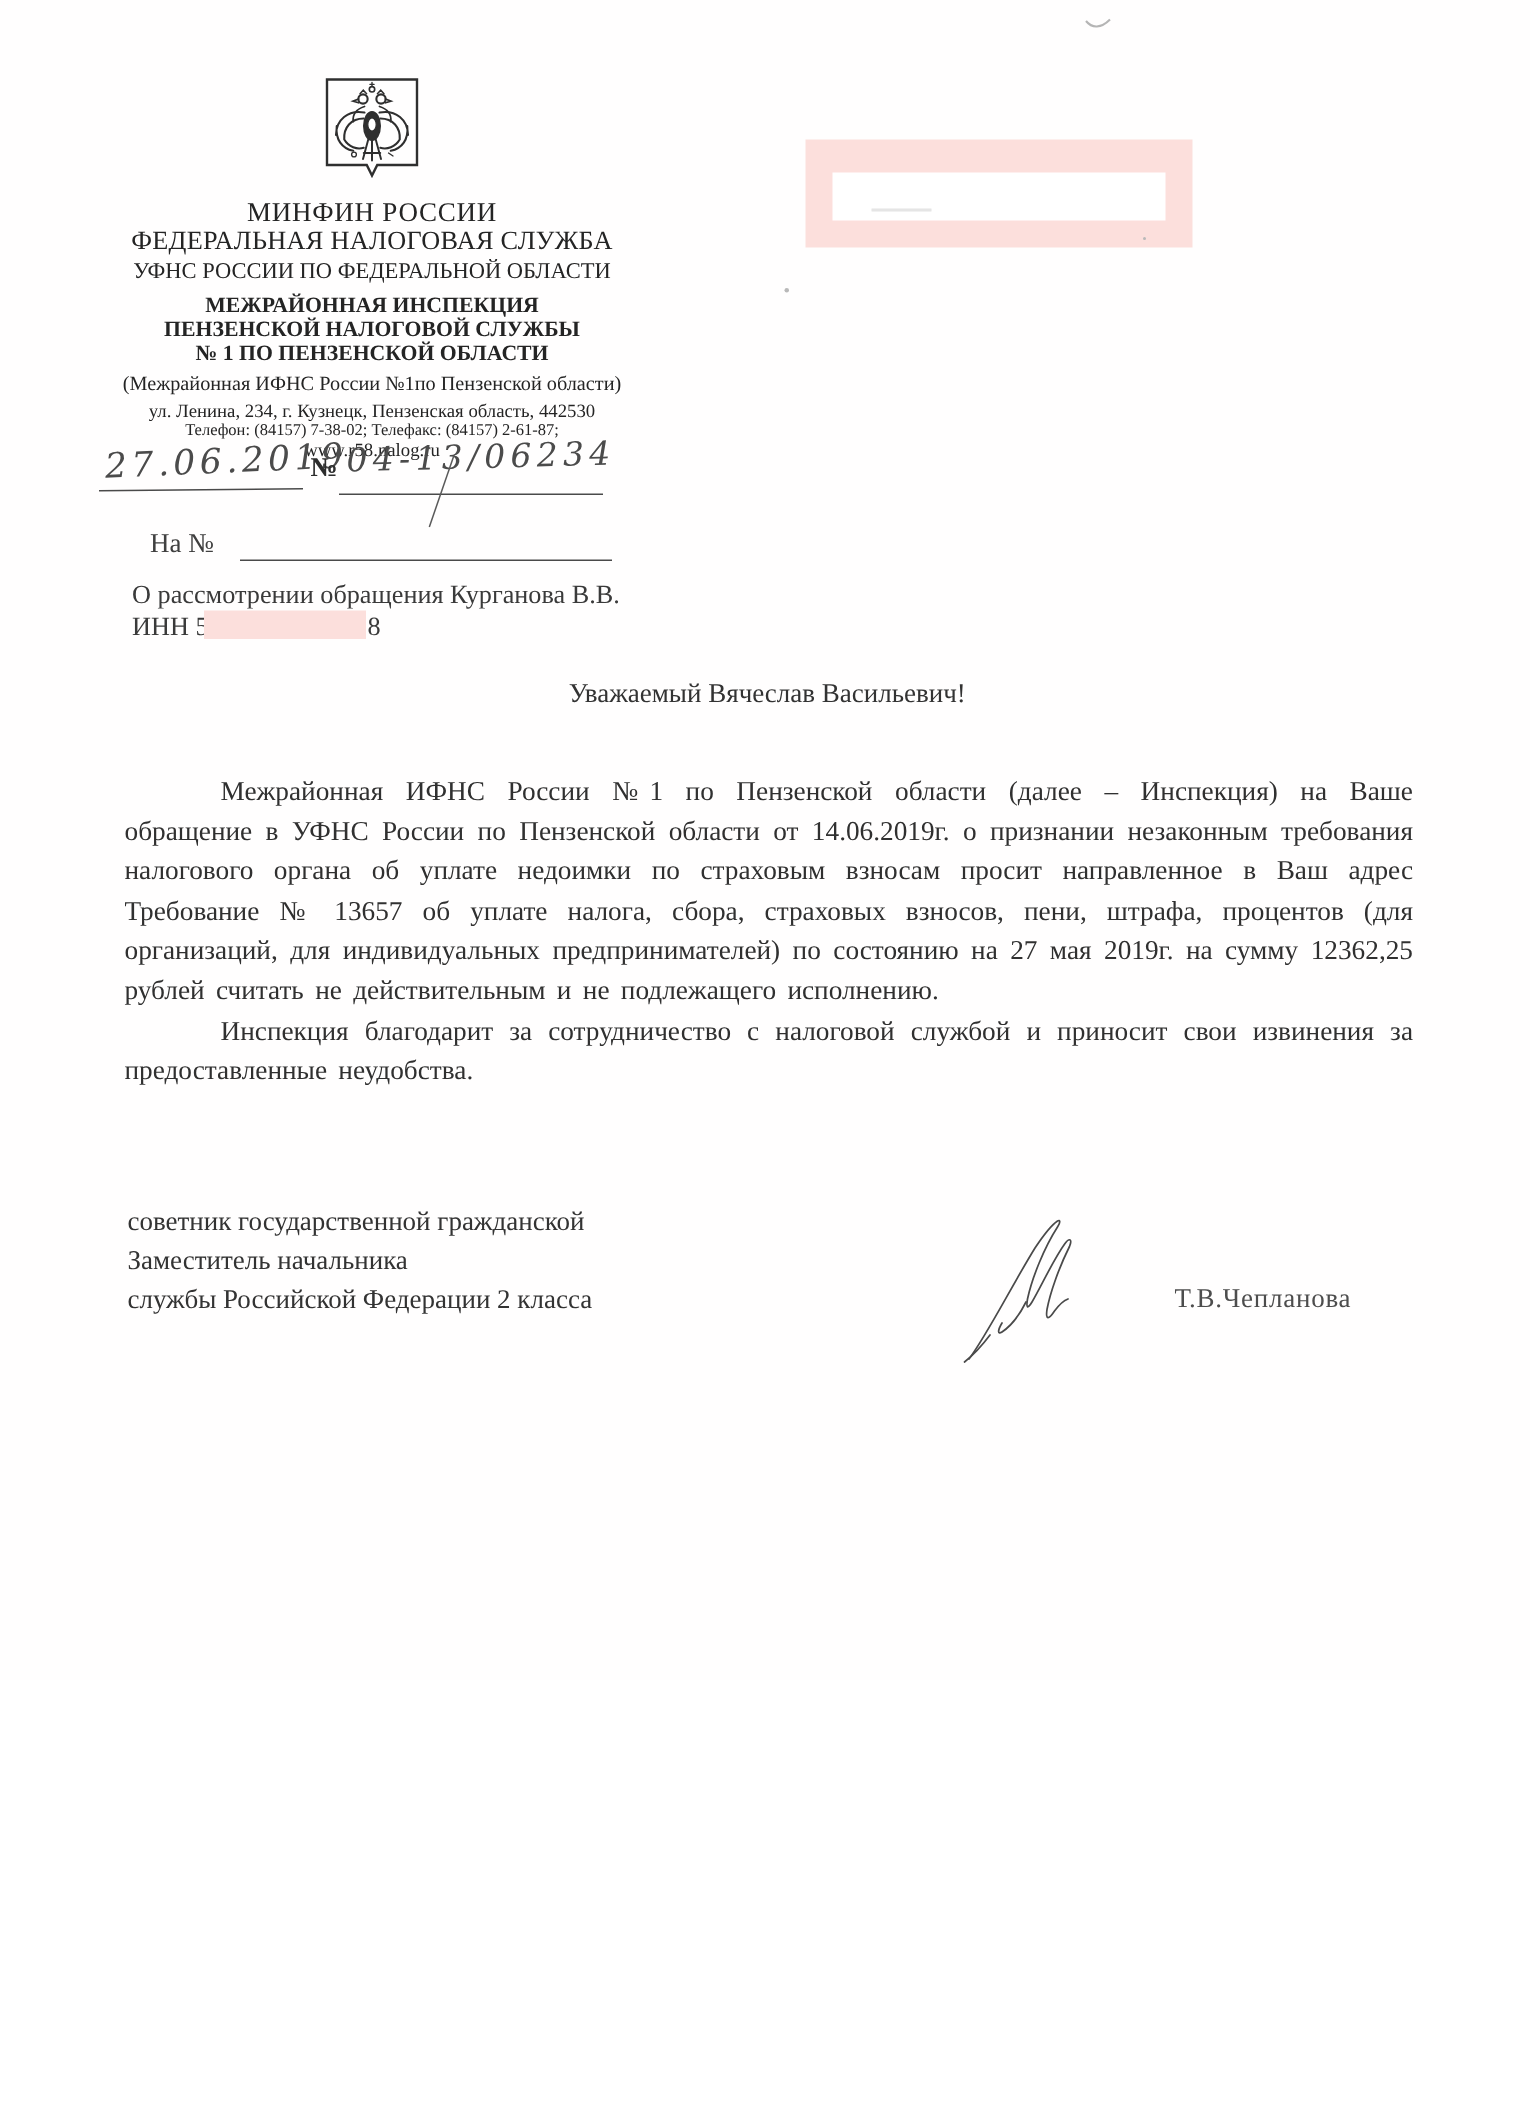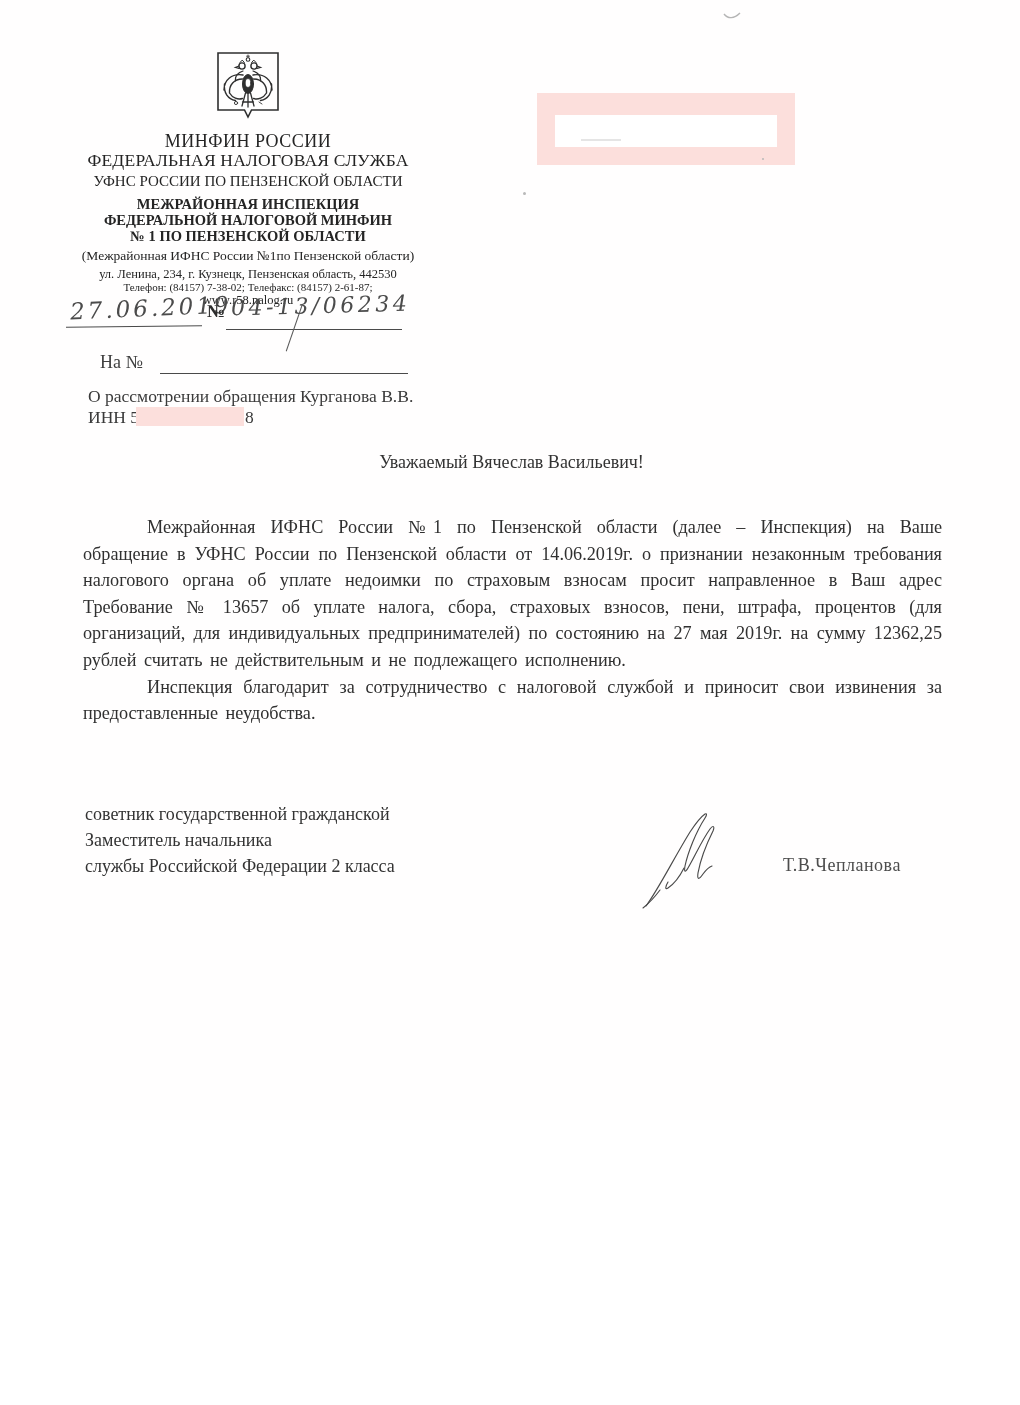--- a/index.html
+++ b/index.html
@@ -163,23 +163,23 @@
           <path d="M28 25 C17 23 9 30 9 40 M9.5 34 C8.5 43 13 49 20.5 50.5 M27.5 29 C19 29 14 35 14.5 43 M14.5 43 C17.5 48 23 50 27.5 48.5" stroke-width="1.4"></path>
           <path d="M38 25 C49 23 57 30 57 40 M56.5 34 C57.5 43 53 49 45.5 50.5 M38.5 29 C47 29 52 35 51.5 43 M51.5 43 C48.5 48 43 50 38.5 48.5" stroke-width="1.4"></path>
           <path d="M30.5 43 L27 56 M33 44 L33 57 M35.5 43 L39 56 M27.5 52 h11" stroke-width="1.3"></path>
           <circle cx="21" cy="53" r="1.6" stroke-width="0.9"></circle>
           <path d="M44 52 l3 2" stroke-width="0.9"></path>
         </g>
       </svg>
     </div>
     <div class="lh-ministry">МИНФИН РОССИИ</div>
     <div class="lh-service">ФЕДЕРАЛЬНАЯ НАЛОГОВАЯ СЛУЖБА</div>
-    <div class="lh-region">УФНС РОССИИ ПО ПЕНЗЕНСКОЙ ОБЛАСТИ</div>
+    <div class="lh-region">УФНС РОССИИ ПО ФЕДЕРАЛЬНОЙ ОБЛАСТИ</div>
     <div class="lh-bold first">МЕЖРАЙОННАЯ ИНСПЕКЦИЯ</div>
-    <div class="lh-bold">ФЕДЕРАЛЬНОЙ НАЛОГОВОЙ МИНФИН</div>
+    <div class="lh-bold">ПЕНЗЕНСКОЙ НАЛОГОВОЙ СЛУЖБЫ</div>
     <div class="lh-bold">№ 1 ПО ПЕНЗЕНСКОЙ ОБЛАСТИ</div>
     <div class="lh-short">(Межрайонная ИФНС России №1по Пензенской области)</div>
     <div class="lh-addr">ул. Ленина, 234, г. Кузнецк, Пензенская область, 442530</div>
     <div class="lh-phone">Телефон: (84157) 7-38-02; Телефакс: (84157) 2-61-87;</div>
     <div class="lh-site">www.r58.nalog.ru</div>
   </div>
 
   <div class="handwritten hw-date">27.06.2019</div>
   <div class="hw-date-line"></div>
   <div class="no-label">№</div>

